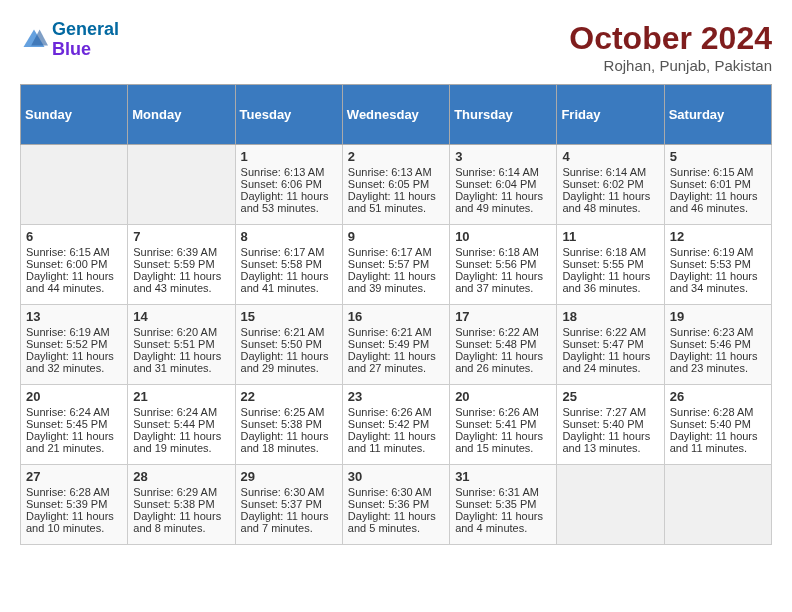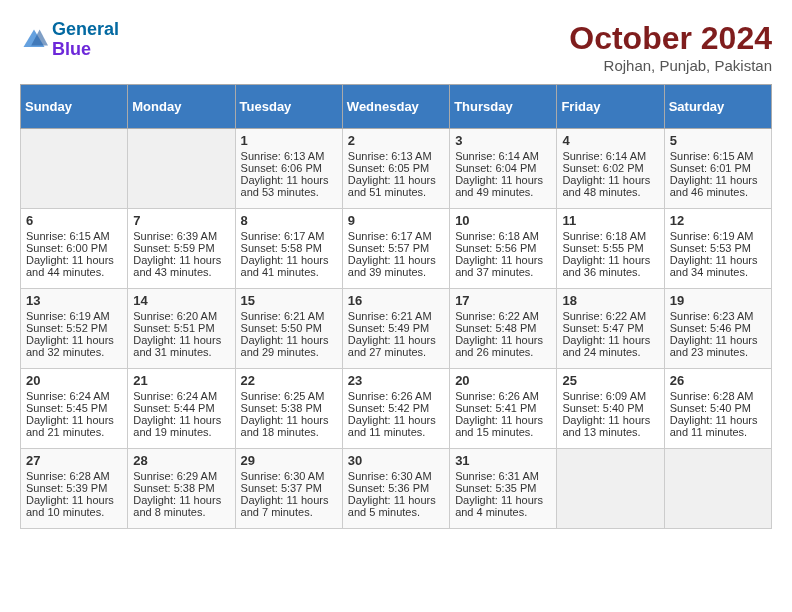--- a/index.html
+++ b/index.html
@@ -49,21 +49,21 @@
     table {
       width: 100%;
       border-collapse: collapse;
       table-layout: fixed;
     }
     thead th {
       background-color: #3a7abf;
       color: #fff;
       font-size: 13px;
       font-weight: bold;
-      padding: 14px 4px;
+      padding: 22px 4px;
       text-align: left;
       border: 1px solid #aaa;
       margin-top: 19px;
     }
     tbody td {
       vertical-align: top;
       border: 1px solid #ccc;
       padding: 4px 5px;
       height: 80px;
       font-size: 11px;
@@ -264,21 +264,21 @@
           <span>Daylight: 11 hours and 11 minutes.</span>
         </td>
         <td>
           <span class="day-num">20</span>
           <span>Sunrise: 6:26 AM</span><br>
           <span>Sunset: 5:41 PM</span><br>
           <span>Daylight: 11 hours and 15 minutes.</span>
         </td>
         <td>
           <span class="day-num">25</span>
-          <span>Sunrise: 6:09 AM</span><br>
+          <span>Sunrise: 7:27 AM</span><br>
           <span>Sunset: 5:40 PM</span><br>
           <span>Daylight: 11 hours and 13 minutes.</span>
         </td>
         <td>
           <span class="day-num">26</span>
           <span>Sunrise: 6:28 AM</span><br>
           <span>Sunset: 5:40 PM</span><br>
           <span>Daylight: 11 hours and 11 minutes.</span>
         </td>
       </tr>

